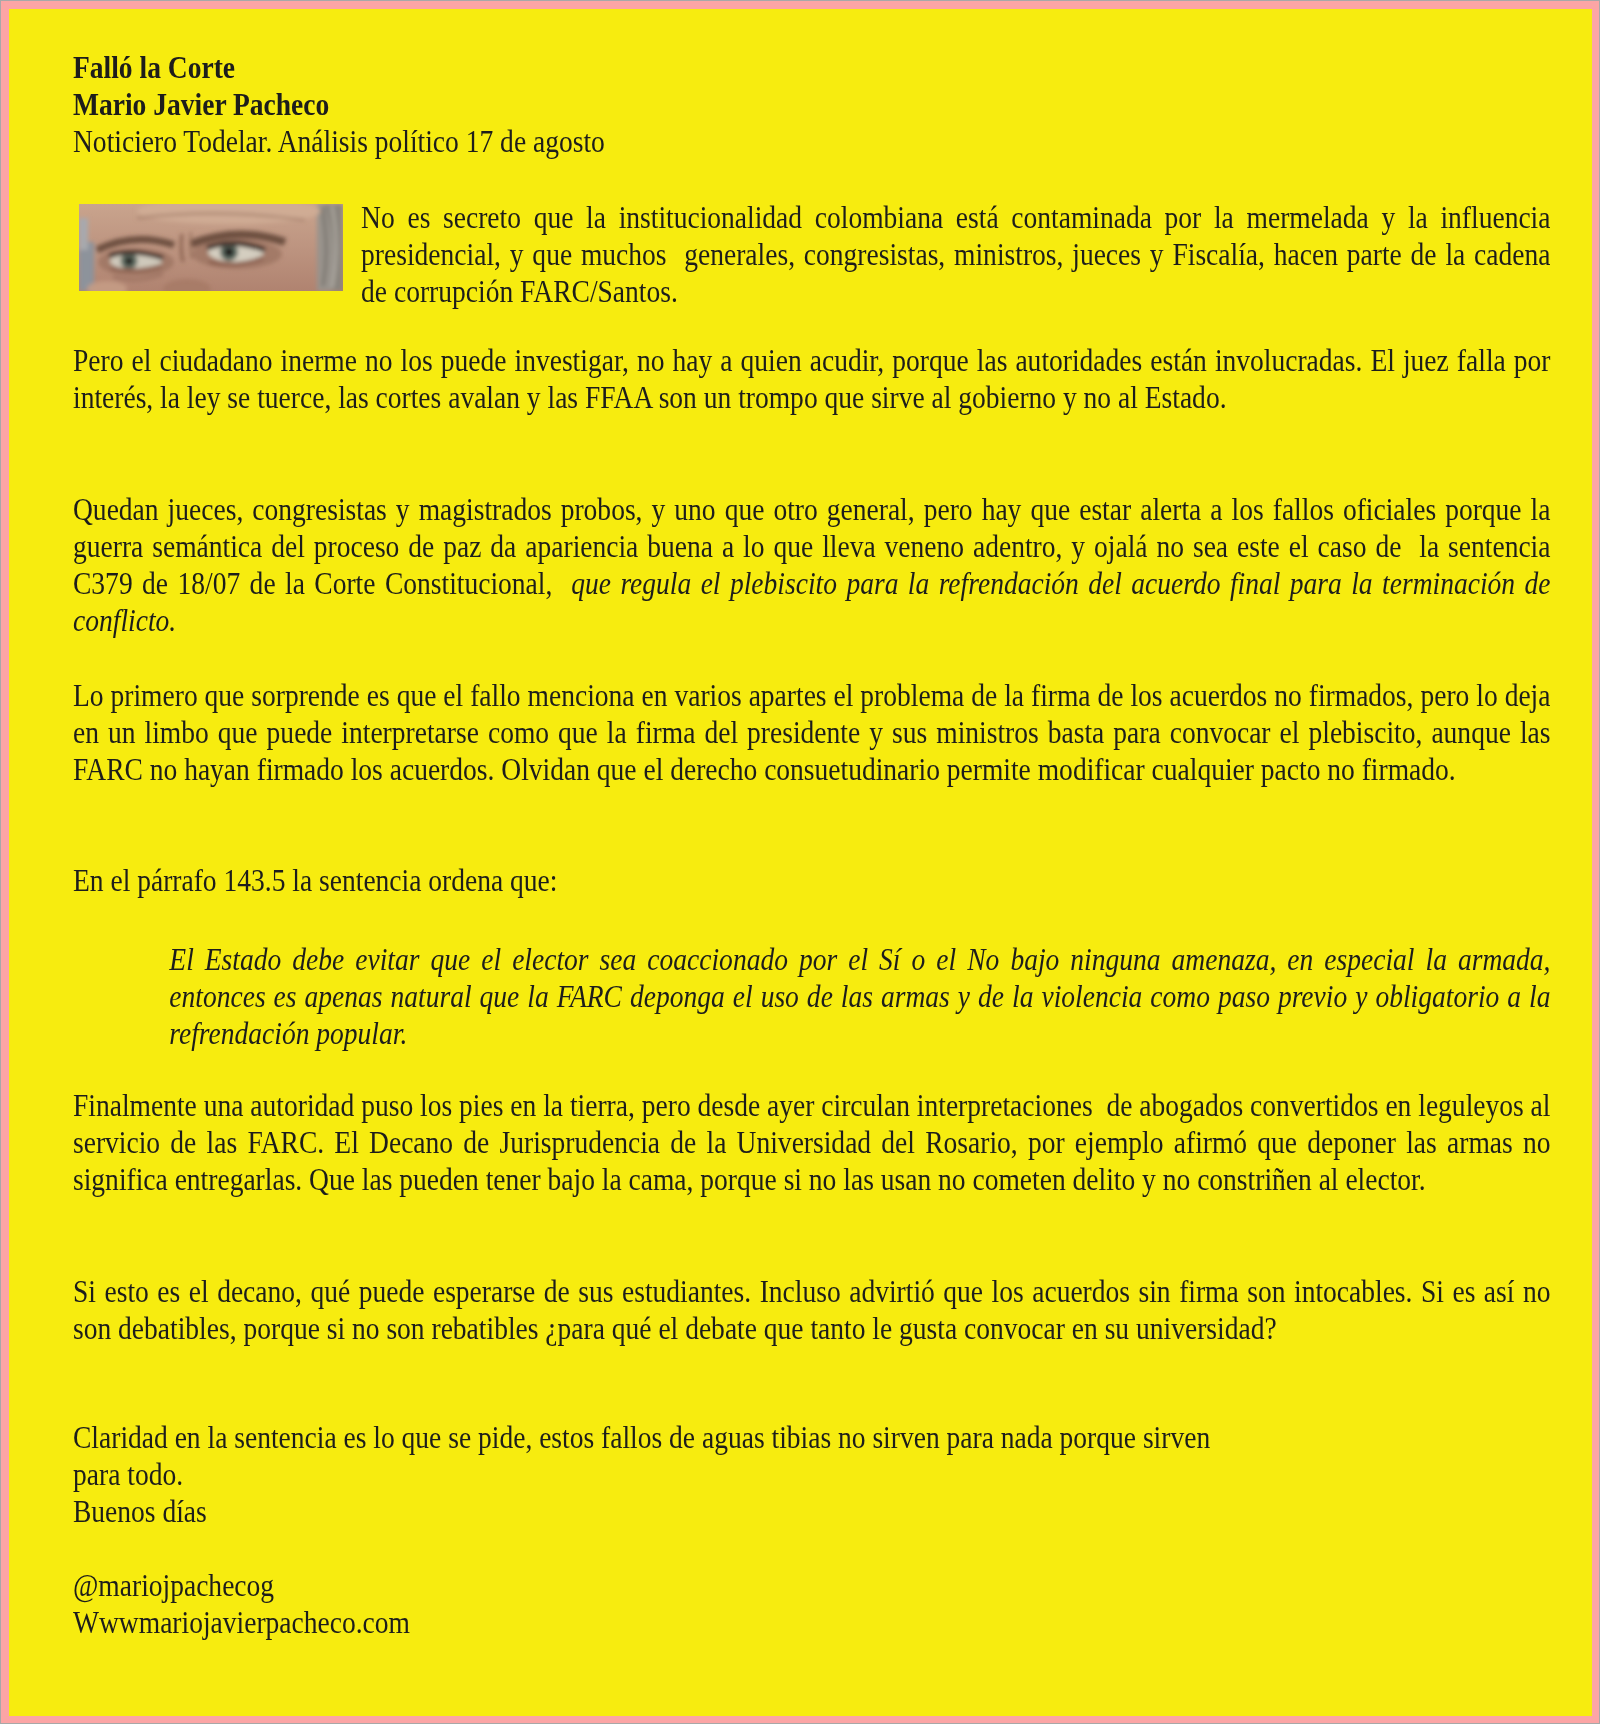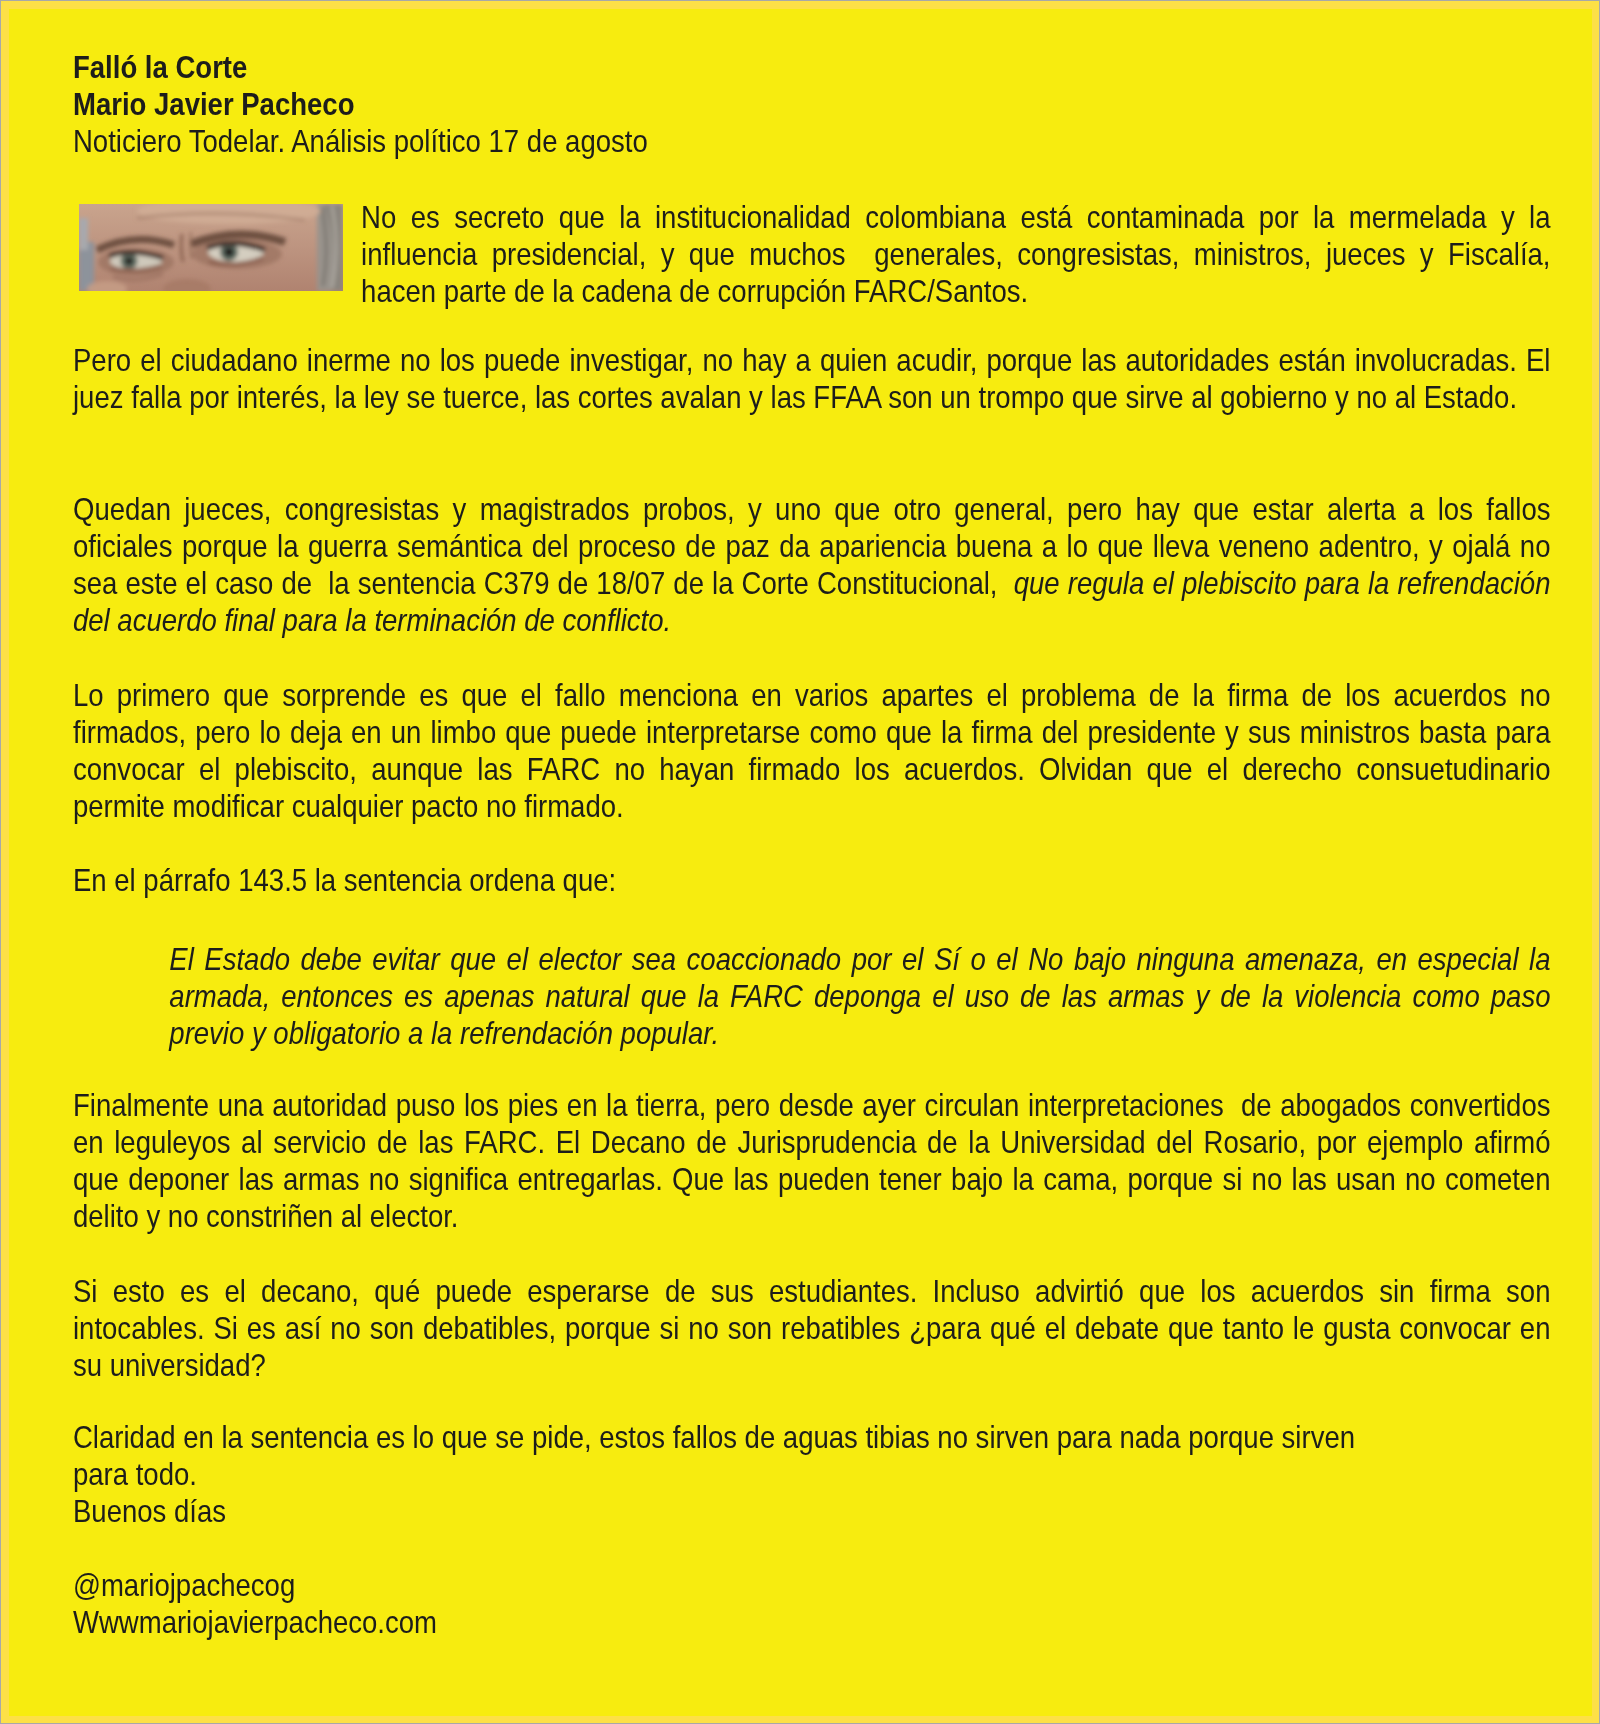--- a/index.html
+++ b/index.html
@@ -1,23 +1,23 @@
 <!DOCTYPE html>
 <html><head>
 <meta charset="utf-8">
 <style>
   html,body{margin:0;padding:0;background:#e8e8e8;}
   .canvas{
     position:relative;
     width:1600px;height:1724px;
-    background:#fde047;
+    background:#fca5a5;
     border:1px solid #a8a8a8;
     box-sizing:border-box;
     overflow:hidden;
-    font-family:Liberation Sans, sans-serif;
+    font-family:Liberation Serif, serif;
   }
   .paper{
     position:absolute;
     left:8px;top:8px;width:1583px;height:1707px;
     background:#F7EC0F;
   }
   
   .content{
     position:absolute;
     left:72px;top:0;

